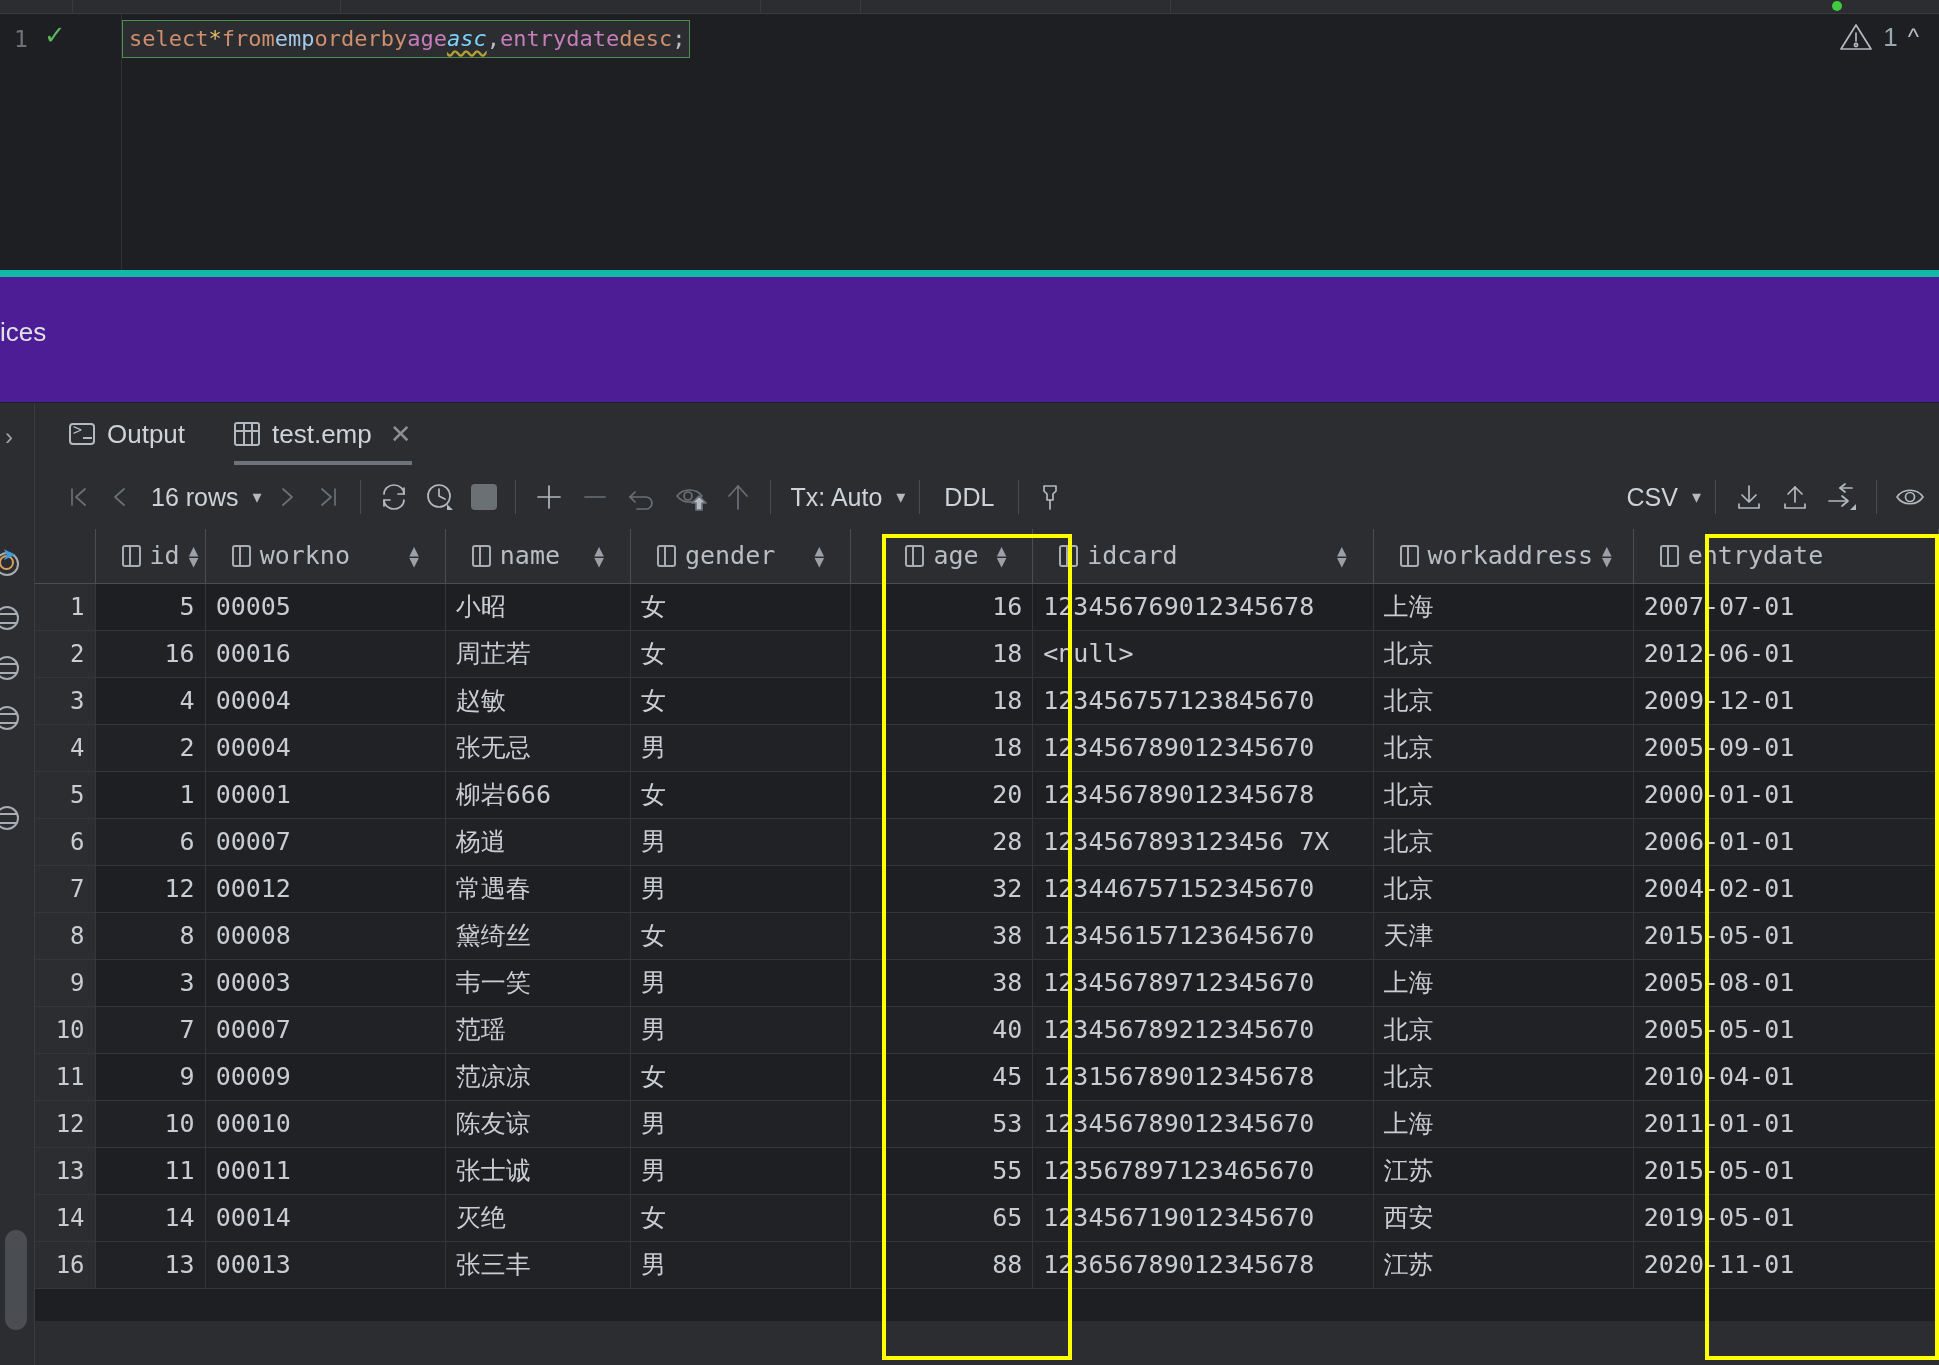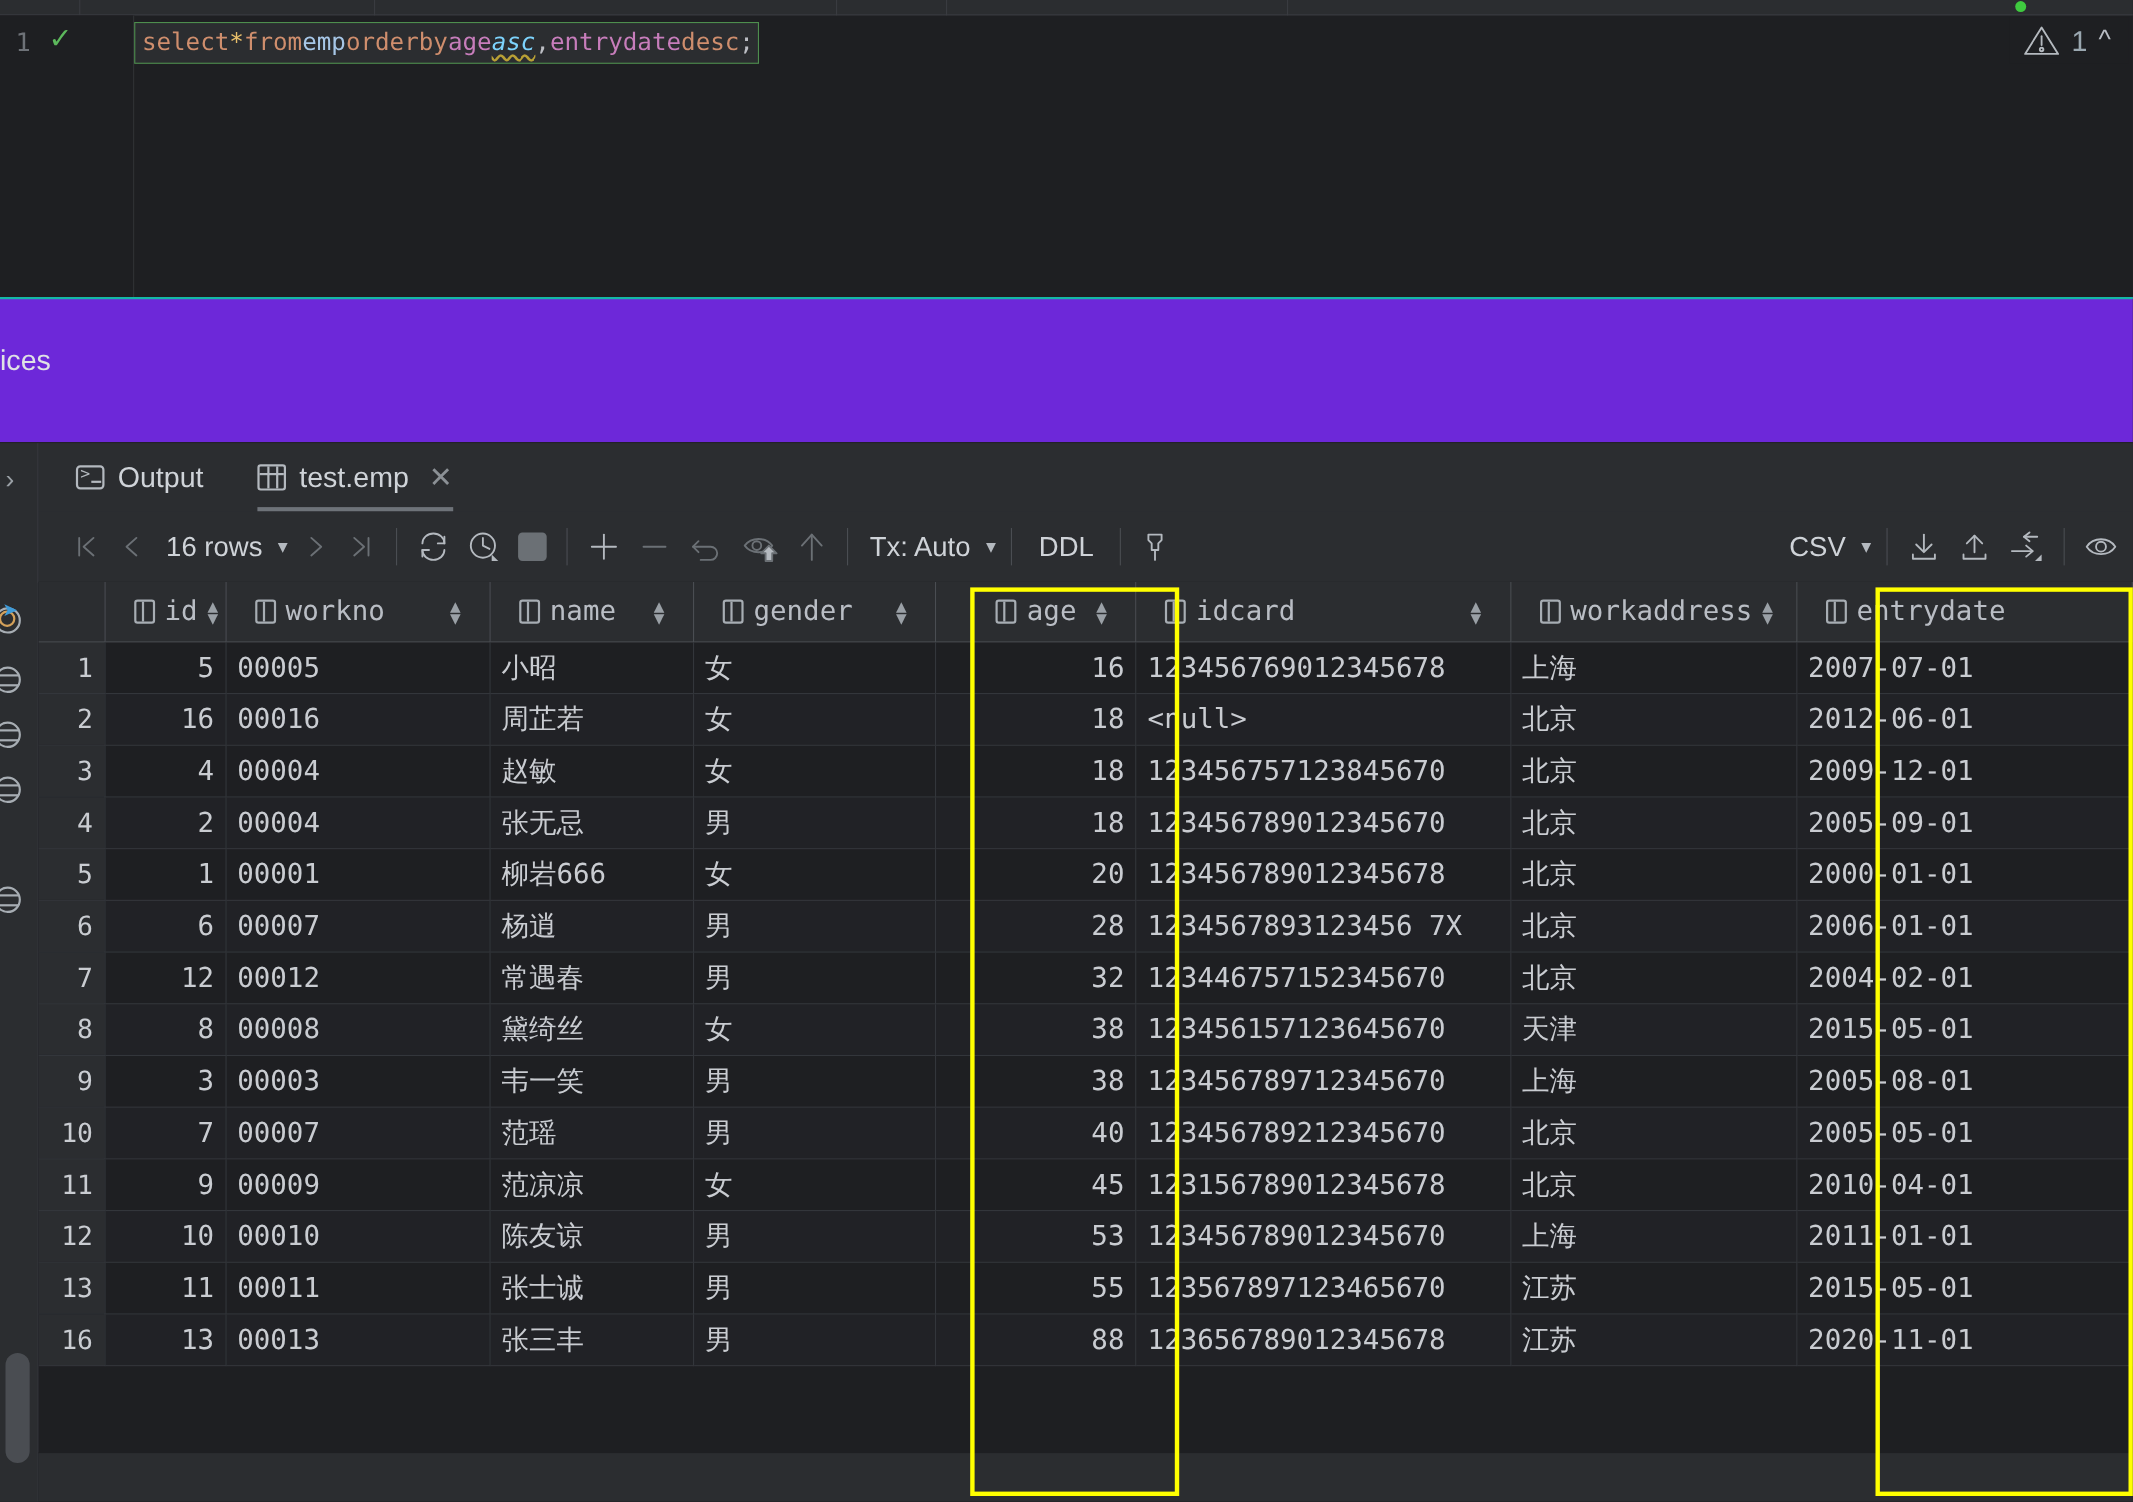--- a/index.html
+++ b/index.html
@@ -68,21 +68,21 @@
     position: absolute; right: 4px; top: 16px; height: 42px;
     display: flex; align-items: center; gap: 10px;
     background: #1e1f22; padding: 0 16px 0 12px;
   }
   #warn-count { color: #9aa7b0; font-size: 26px; font-family: "Liberation Sans", sans-serif; }
   #warn-chevron { color: #b9bdc4; font-size: 24px; }
 
   
   #services-header {
     position: absolute; left: 0; top: 270px; width: 1939px; height: 132px;
-    background: #6d28d9; border-top: 2px solid #14b8a6;
+    background: #4c1d95; border-top: 7px solid #14b8a6;
   }
   #services-title {
     position: absolute; left: 0px; top: 40px;
     color: #dfe1e5; font-size: 26px;
   }
 
   #tool-separator {
     position: absolute; left: 0; top: 402px; width: 1939px; height: 1px;
     background: #1e1f22;
   }
@@ -715,20 +715,31 @@
           <td class="num">11</td>
           <td>00011</td>
           <td>张士诚</td>
           <td>男</td>
           <td class="num">55</td>
           <td>123567897123465670</td>
           <td>江苏</td>
           <td>2015-05-01</td>
         </tr>
         <tr class="alt">
+          <td class="rownum">14</td>
+          <td class="num">14</td>
+          <td>00014</td>
+          <td>灭绝</td>
+          <td>女</td>
+          <td class="num">65</td>
+          <td>123456719012345670</td>
+          <td>西安</td>
+          <td>2019-05-01</td>
+        </tr>
+        <tr class="alt">
           <td class="rownum">16</td>
           <td class="num">13</td>
           <td>00013</td>
           <td>张三丰</td>
           <td>男</td>
           <td class="num">88</td>
           <td>123656789012345678</td>
           <td>江苏</td>
           <td>2020-11-01</td>
         </tr>

